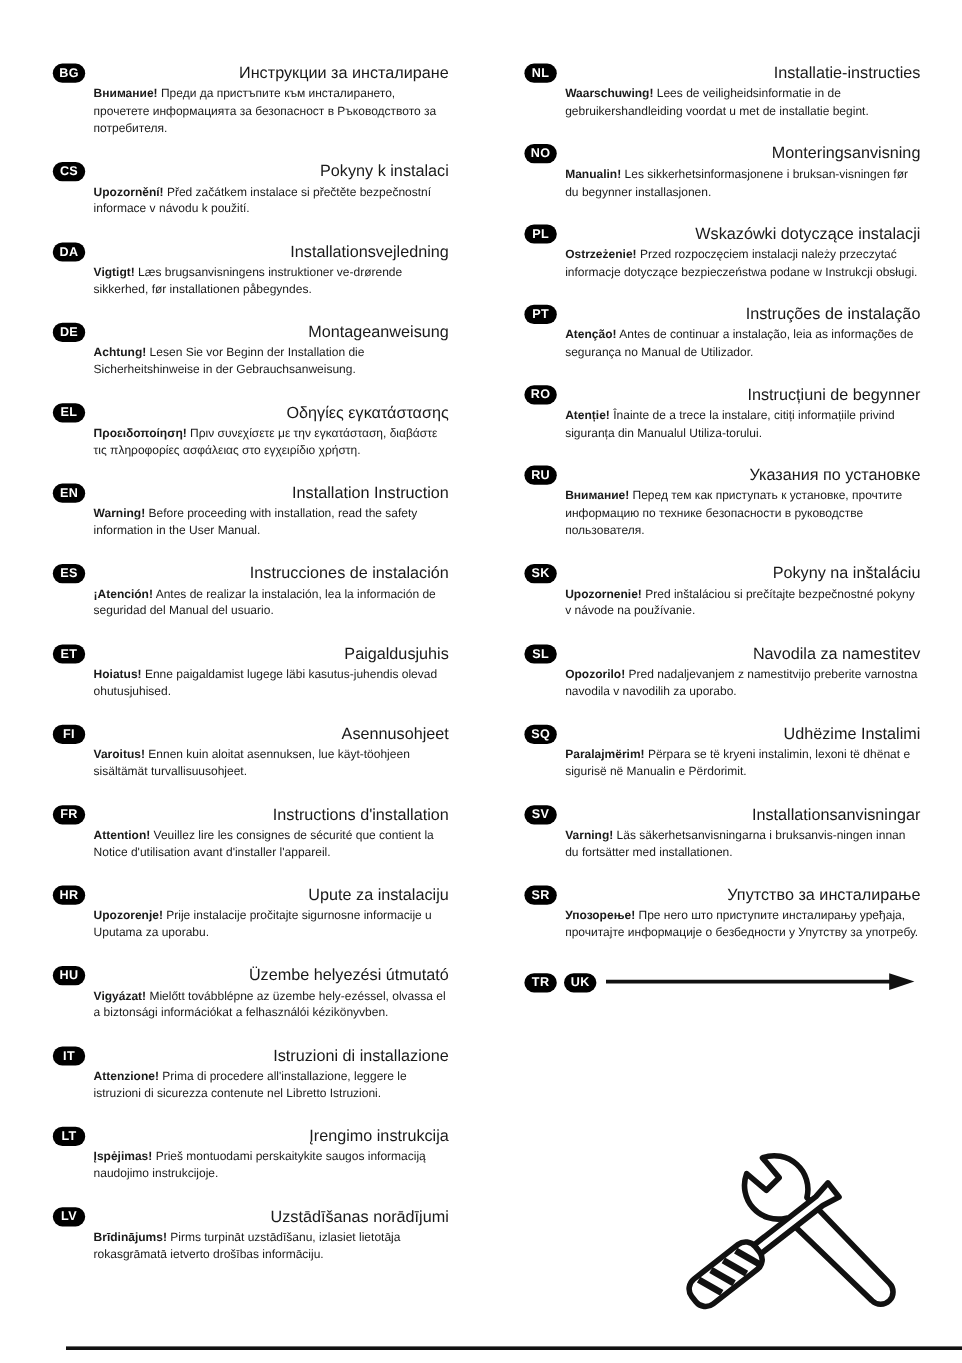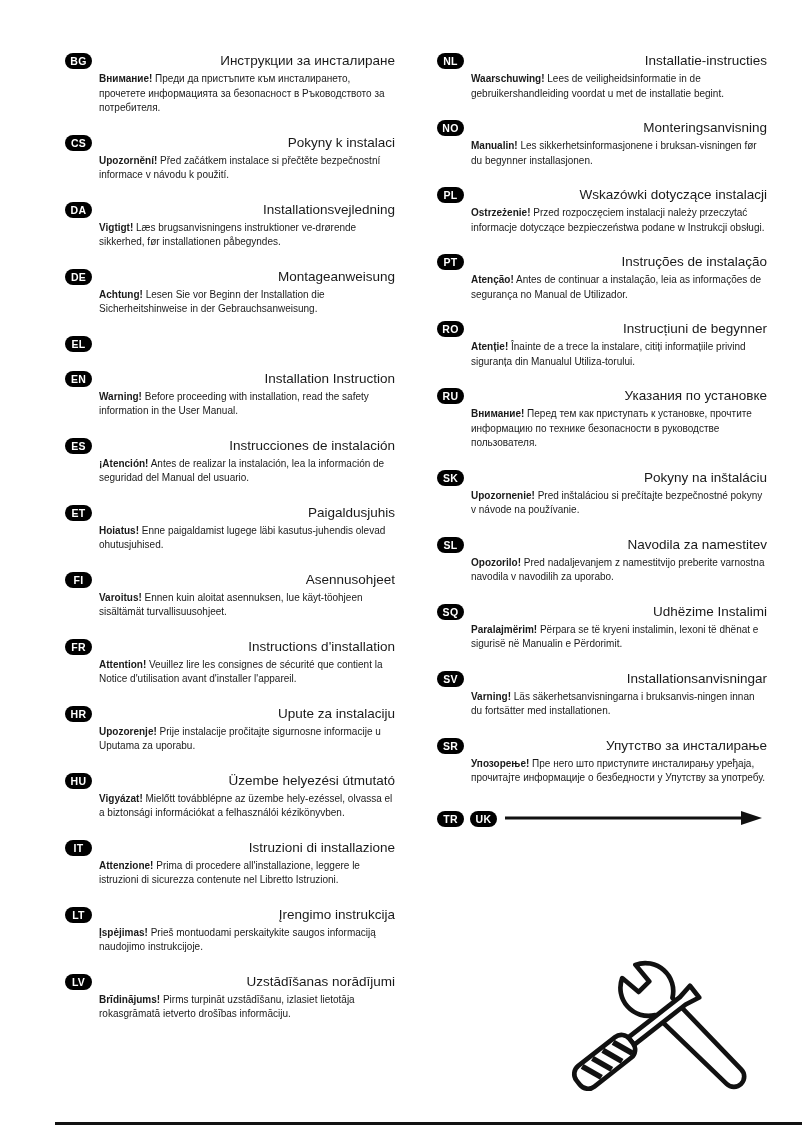--- a/index.html
+++ b/index.html
@@ -3,21 +3,21 @@
 <meta charset="utf-8">
 <style>
   html,body{margin:0;padding:0;}
   body{
     width:802px;height:1136px;position:relative;overflow:hidden;
     background:#ffffff;color:#1a1a1a;
     font-family:"Liberation Sans","DejaVu Sans",sans-serif;
   }
   .page{position:absolute;inset:0;background:#fff;}
   .col{position:absolute;top:52px;width:330px;}
-  .col-left{left:65px;}
+  .col-left{left:44px;}
   .col-right{left:437px;}
   .entry{display:flex;gap:7px;margin-bottom:18px;}
   .badge{
     flex:0 0 auto;width:27px;height:16px;margin-top:1px;
     background:#000;border-radius:9px;color:#fff;
     font-weight:bold;font-size:10.5px;line-height:16px;
     display:inline-flex;align-items:center;justify-content:center;
     letter-spacing:.3px;
   }
   .etext{width:296px;}
@@ -60,20 +60,24 @@
       </div>
       <div class="entry">
         <span class="badge">DE</span>
         <div class="etext">
           <div class="etitle">Montageanweisung</div>
           <div class="ebody"><span class="ewarn">Achtung!</span> <span>Lesen Sie vor Beginn der Installation die Sicherheitshinweise in der Gebrauchsanweisung.</span></div>
         </div>
       </div>
       <div class="entry">
         <span class="badge">EL</span>
+        <div class="etext">
+          <div class="etitle">Οδηγίες εγκατάστασης</div>
+          <div class="ebody"><span class="ewarn">Προειδοποίηση!</span> <span>Πριν συνεχίσετε με την εγκατάσταση, διαβάστε τις πληροφορίες ασφάλειας στο εγχειρίδιο χρήστη.</span></div>
+        </div>
       </div>
       <div class="entry">
         <span class="badge">EN</span>
         <div class="etext">
           <div class="etitle">Installation Instruction</div>
           <div class="ebody"><span class="ewarn">Warning!</span> <span>Before proceeding with installation, read the safety information in the User Manual.</span></div>
         </div>
       </div>
       <div class="entry">
         <span class="badge">ES</span>

